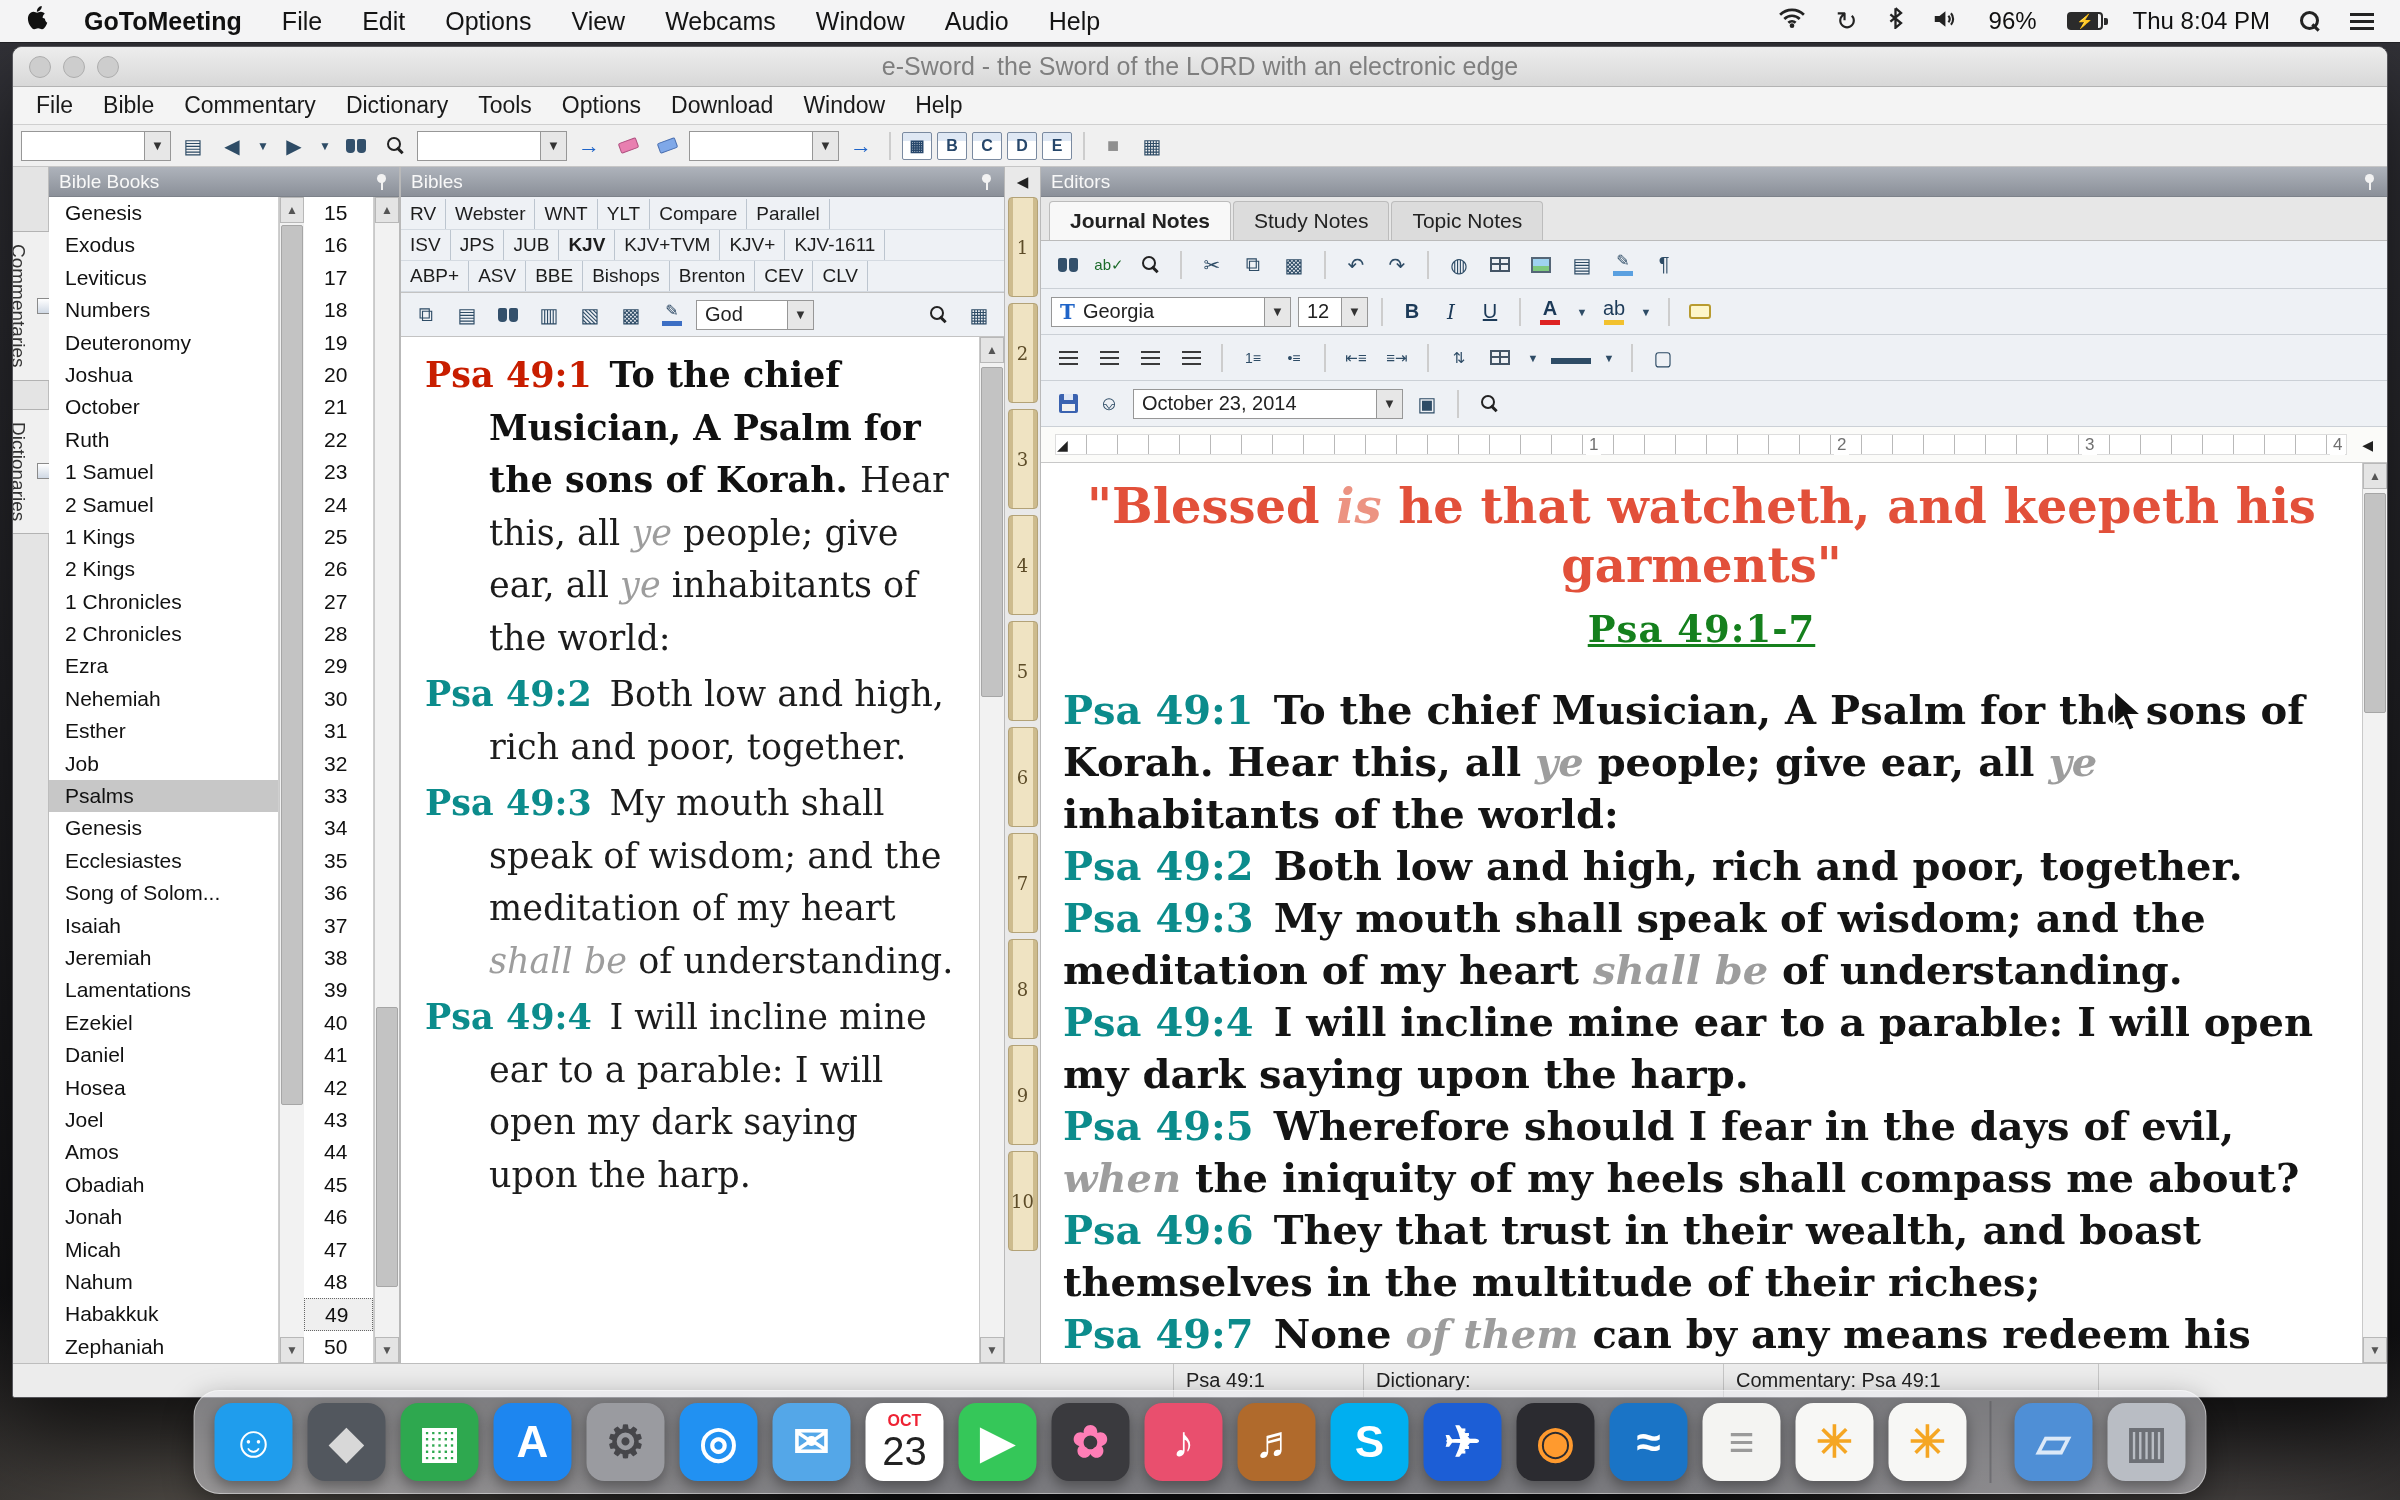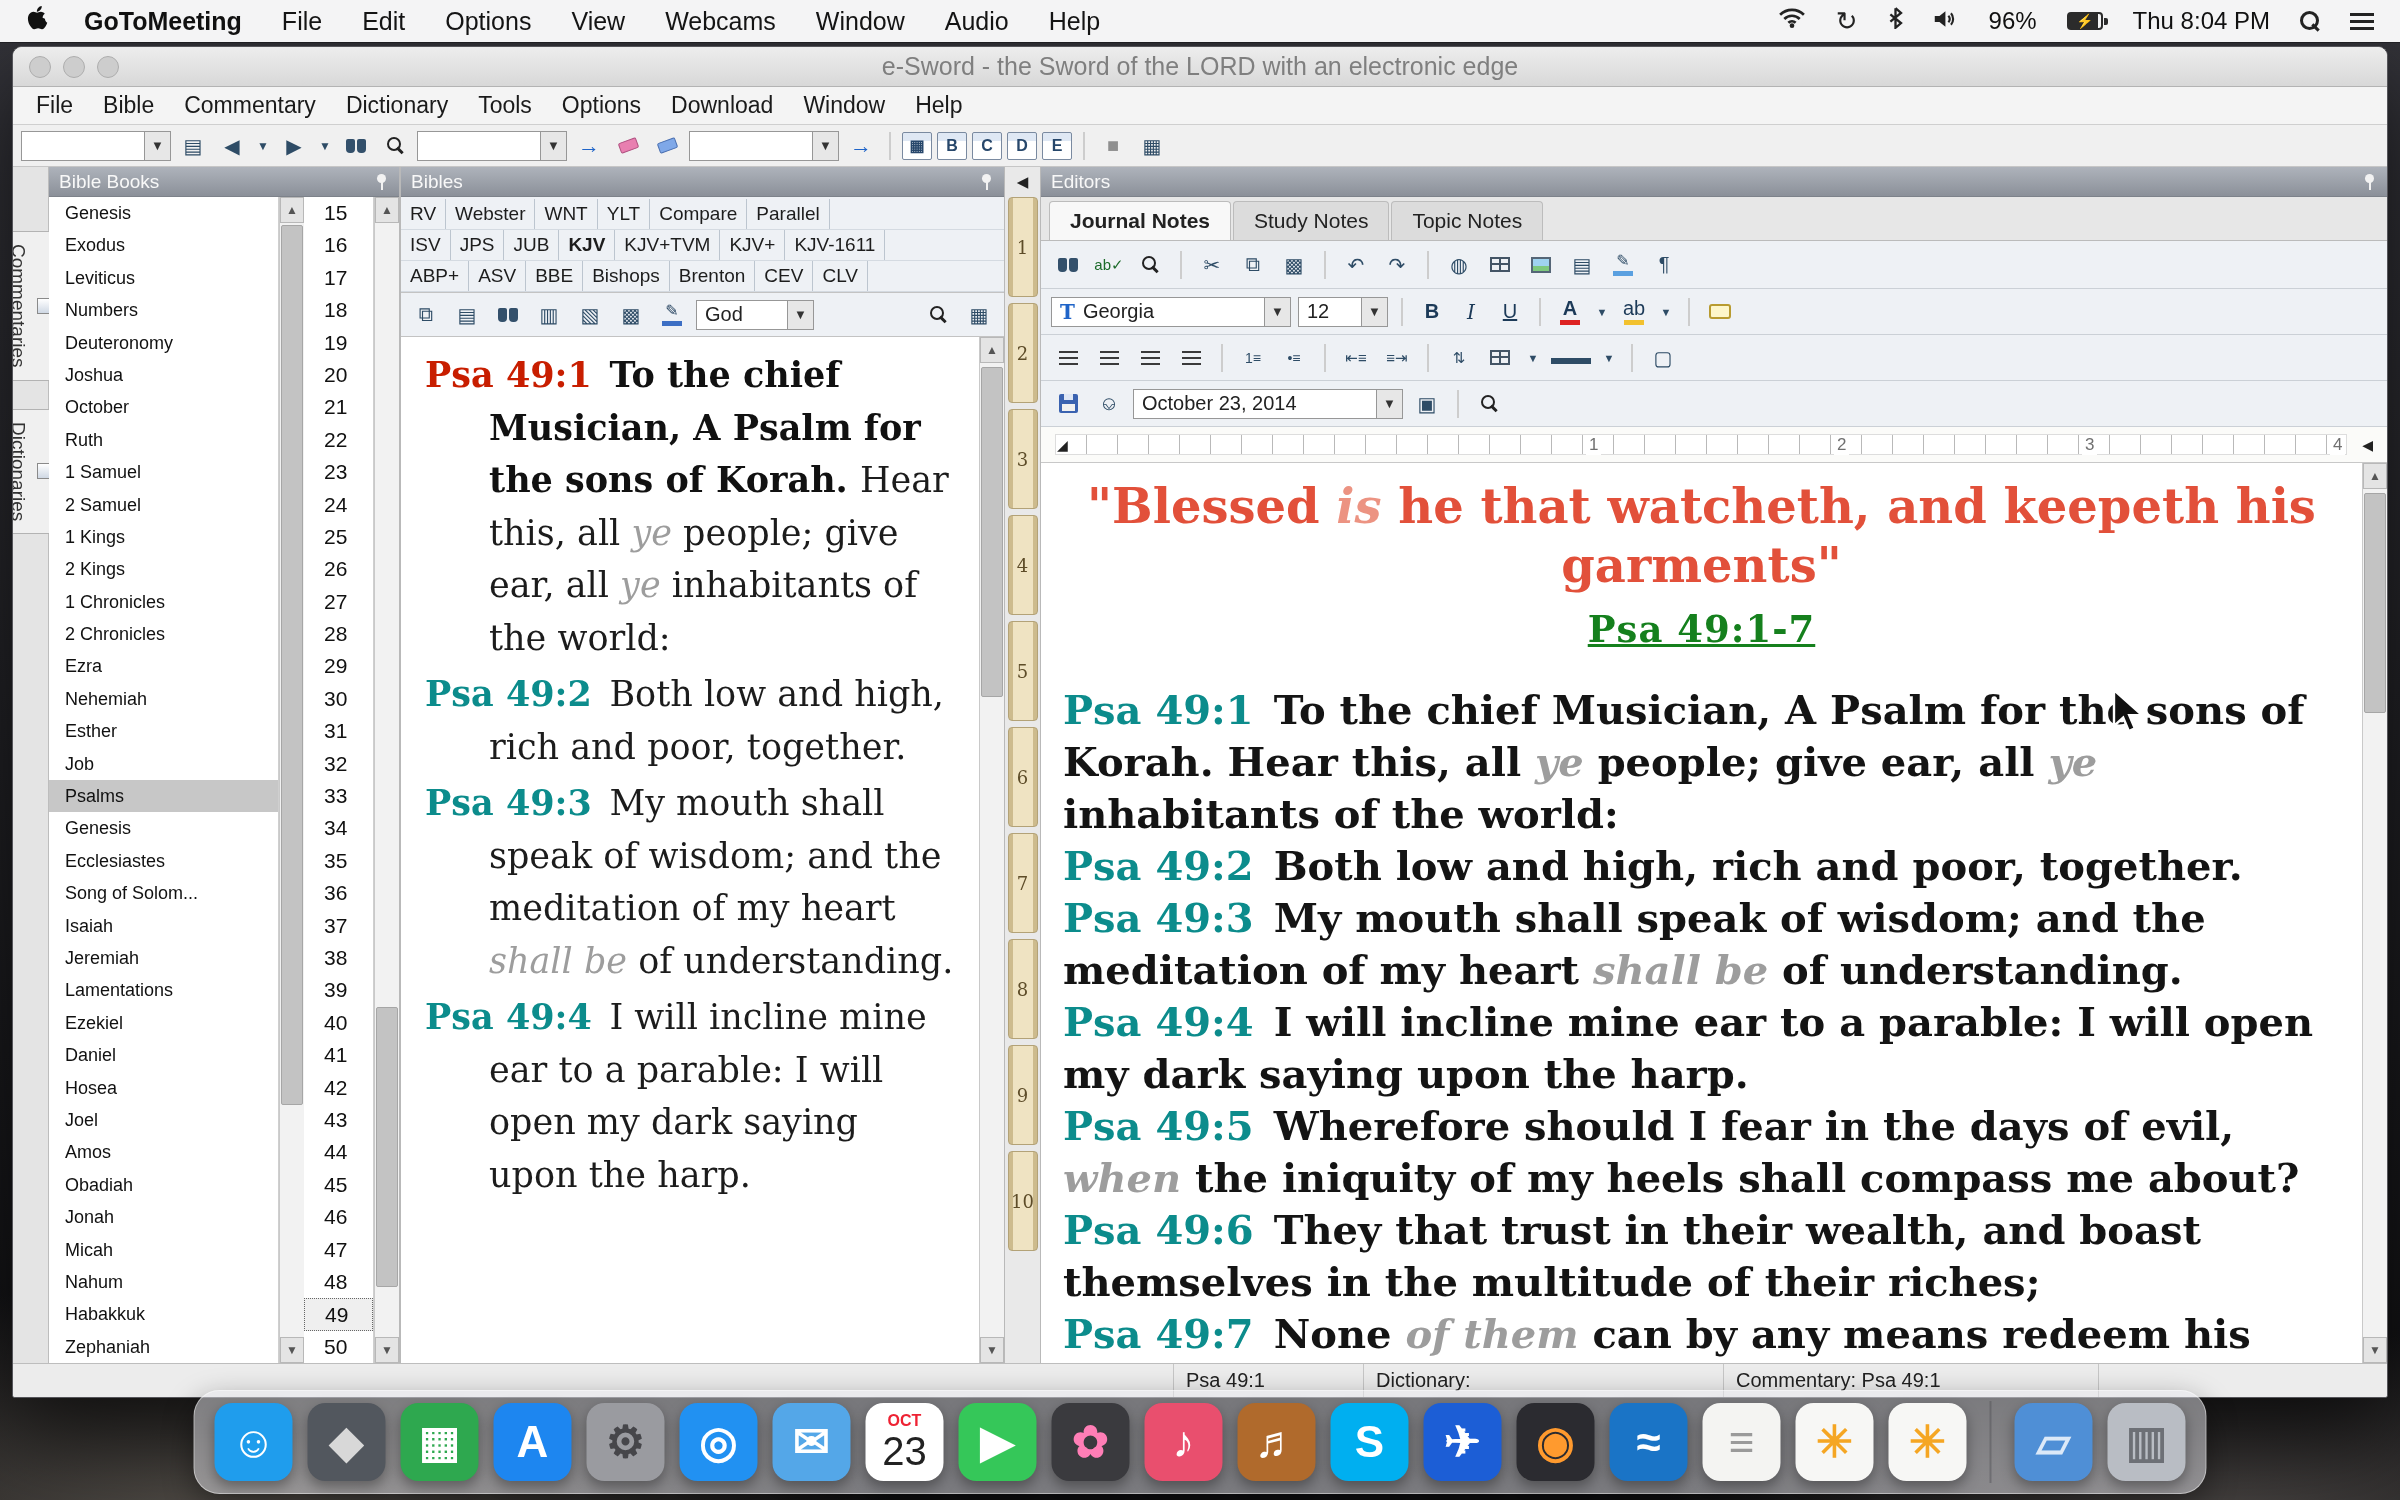--- a/index.html
+++ b/index.html
@@ -58,21 +58,21 @@
 .vtabs{width:36px;background:#e4e4e4;border-right:1px solid #bdbdbd;display:flex;flex-direction:column;align-items:center;padding-top:64px;gap:28px;flex:0 0 auto}
 .vtab{writing-mode:vertical-rl;font-size:19px;color:#333;background:#f0f0f0;border:1px solid #b3b3b3;border-left:none;padding:12px 2px;border-radius:0 5px 5px 0;display:flex;flex-direction:column;align-items:center;gap:8px;white-space:nowrap}
 .vtab .mini{width:16px;height:16px;border:1px solid #8a8a8a;background:linear-gradient(#fff,#cfd8e4);writing-mode:horizontal-tb}
 
 .phead{height:30px;background:linear-gradient(#aeb3bb,#8b9099);color:#f8f8f8;font-size:19px;display:flex;align-items:center;padding:0 10px;flex:0 0 auto;border-bottom:1px solid #7d828a}
 .phead .pin{margin-left:auto}
 
 .books-panel{width:352px;display:flex;flex-direction:column;border-right:2px solid #b9b9b9;background:#fff;flex:0 0 auto}
 .books-body{flex:1;display:flex;min-height:0}
 #book-list{flex:1;overflow:hidden;background:#fff;border-right:1px solid #cfcfcf}
-.book-row{height:32.4px;line-height:32.4px;font-size:18px;color:#111;padding-left:16px;white-space:nowrap;overflow:hidden}
+.book-row{height:32.4px;line-height:32.4px;font-size:21px;color:#111;padding-left:16px;white-space:nowrap;overflow:hidden}
 .book-row.sel{background:#c7c7c7}
 .sb{width:25px;background:#f2f2f2;border-left:1px solid #c9c9c9;position:relative;flex:0 0 auto}
 .sb .ar{height:26px;background:#e4e4e4;border:1px solid #b8b8b8;font-size:12px;display:flex;align-items:center;justify-content:center;color:#555}
 .sb .ar.bot{position:absolute;bottom:0;left:0;right:0}
 .sb .thumb{position:absolute;left:1px;right:1px;background:#c3c3c3;border:1px solid #a6a6a6;border-radius:2px}
 #ch-list{width:70px;overflow:hidden;background:#fff;border-right:1px solid #cfcfcf;flex:0 0 auto}
 .ch-row{height:32.4px;line-height:32.4px;font-size:21px;color:#111;padding-left:20px}
 .ch-row.sel{border:1px dotted #666;background:#efefef}
 
 .bibles-panel{width:604px;display:flex;flex-direction:column;border-right:1px solid #b9b9b9;background:#f1f1f1;flex:0 0 auto}
@@ -500,21 +500,21 @@
           </span>
         <span class="tbi" data-interactable="true">¶</span>
       </div>
 
       <div class="ed-tb r2" data-interactable="false">
         <span class="combo" style="width:240px" data-interactable="true">
           <span style="color:#1f64c8;font-weight:bold;font-family:'DejaVu Serif',serif;margin-right:8px" data-interactable="false">T</span>
           <span data-interactable="false">Georgia</span>
           <span class="dd" data-interactable="true">▼</span>
         </span>
-        <span class="combo" style="width:90px" data-interactable="true">
+        <span class="combo" style="width:70px" data-interactable="true">
           <span data-interactable="false">12</span>
           <span class="dd" data-interactable="true">▼</span>
         </span>
         <span class="tsep" data-interactable="false"></span>
         <span class="fmtbtn bold" data-interactable="true">B</span>
         <span class="fmtbtn ital" data-interactable="true">I</span>
         <span class="fmtbtn und" data-interactable="true">U</span>
         <span class="tsep" data-interactable="false"></span>
         <span class="fmtbtn" data-interactable="true">
             <span class="colbar">

